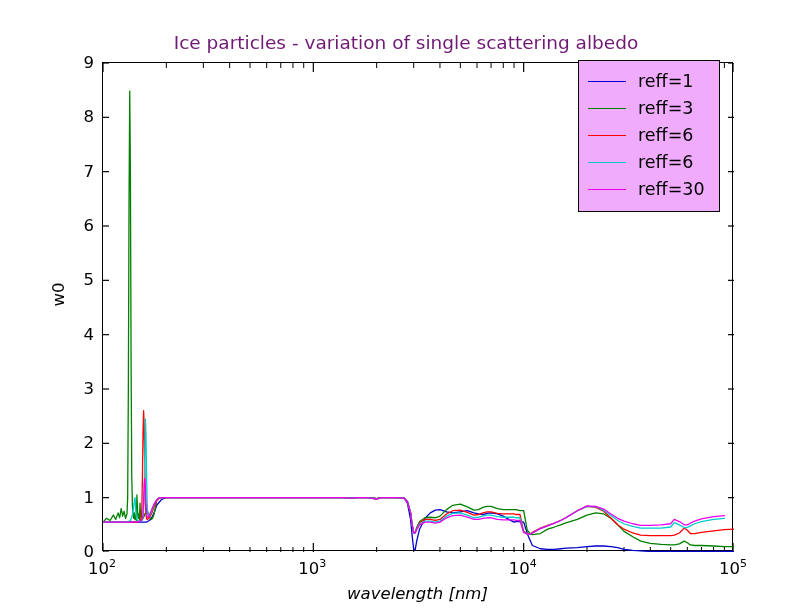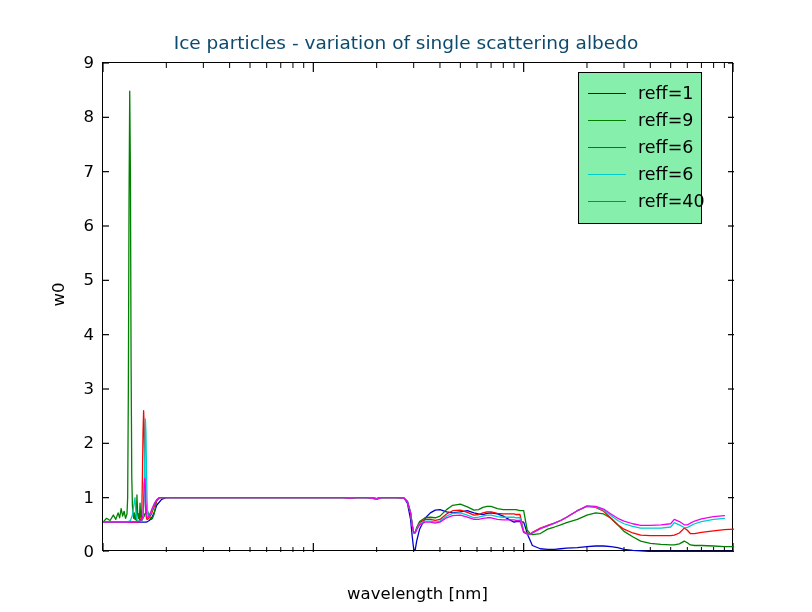--- a/index.html
+++ b/index.html
@@ -15,21 +15,21 @@
     font-family: "DejaVu Sans", sans-serif;
     overflow: hidden;
   }
   #chart-title {
     position: absolute;
     left: 0;
     top: 32px;
     width: 812px;
     text-align: center;
     font-size: 18.5px;
-    color: #0c4a6e;
+    color: #701a75;
     letter-spacing: 0px;
   }
   
   #axes {
     position: absolute;
     left: 102px;
     top: 62px;
     width: 631px;
     height: 489px;
     border: 1.3px solid #000000;
@@ -80,39 +80,40 @@
     height: 30px;
   }
   #xlabel {
     position: absolute;
     left: 102px;
     top: 584px;
     width: 631px;
     text-align: center;
     font-size: 16.5px;
     color: #000;
+    font-style: italic;
   }
   #ylabel {
     position: absolute;
     left: 46px;
     top: 285px;
     font-size: 16.5px;
     color: #000;
     transform: rotate(-90deg);
     transform-origin: center center;
     white-space: nowrap;
   }
   
   #legend {
     position: absolute;
     left: 578px;
-    top: 72px;
-    width: 124px;
+    top: 60px;
+    width: 142px;
     border: 1.3px solid #000000;
-    background: #86efac;
+    background: #f0abfc;
     box-sizing: border-box;
     padding: 7px 9px 8px 9px;
   }
   .legend-row {
     display: flex;
     align-items: center;
     height: 27px;
   }
   .legend-swatch {
     width: 38px;
@@ -233,39 +234,45 @@
       <g id="lines-group">
           <path d="M0.00,459.12 L8.71,459.12 L16.65,459.12 L23.97,459.12 L30.74,459.12 L33.94,459.12 L37.04,459.12 L38.25,459.12 L40.03,459.12 L41.78,459.12 L42.93,459.12 L44.63,458.57 L46.30,457.49 L48.47,455.31 L51.12,449.88 L53.69,442.27 L58.63,436.30 L63.32,434.67 L76.08,434.67 L100.35,434.67 L147.02,434.67 L189.95,434.67 L226.99,434.67 L241.07,434.67 L247.37,435.21 L253.27,434.67 L264.03,434.67 L271.34,435.21 L273.65,435.75 L278.11,434.67 L286.42,434.67 L294.03,434.67 L301.06,435.21 L304.39,440.10 L307.59,456.40 L309.15,472.70 L310.69,486.28 L312.20,486.83 L313.68,478.13 L316.58,466.18 L322.12,455.31 L327.34,449.88 L332.28,447.16 L336.97,446.62 L343.57,448.79 L349.73,449.88 L357.35,448.79 L364.38,447.71 L370.91,449.88 L375.51,450.97 L379.90,451.51 L384.08,450.42 L388.09,449.88 L394.39,450.97 L400.28,453.14 L405.82,456.40 L410.02,458.57 L411.04,459.12 L413.05,458.57 L416.94,458.57 L420.67,459.12 L425.12,472.70 L429.37,482.48 L437.32,485.74 L444.63,486.28 L451.40,486.28 L457.70,485.74 L463.60,485.20 L474.36,484.65 L483.98,483.57 L492.69,483.02 L500.64,483.02 L507.95,483.57 L514.72,484.65 L521.02,486.28 L529.73,487.37 L537.68,487.91 L547.30,488.46 L558.06,488.46 L567.68,488.46 L576.39,488.46 L584.34,488.46 L587.33,488.46 L591.65,488.46 L598.42,488.46 L610.62,488.46 L621.38,488.46 L631.00,488.46" fill="none" stroke="#0000cc" stroke-width="1.3" stroke-linejoin="round" stroke-linecap="round"></path>
           <path d="M0.00,459.12 L3.58,455.31 L7.03,457.49 L10.35,452.05 L12.77,456.40 L15.12,449.88 L16.65,454.77 L18.16,445.53 L19.65,453.14 L21.11,448.25 L22.55,455.31 L23.97,450.97 L24.67,434.67 L25.36,326.00 L26.05,135.83 L26.73,28.25 L27.41,108.67 L28.09,298.83 L28.76,412.93 L29.42,442.82 L30.08,452.05 L30.74,455.31 L31.39,449.88 L32.03,456.40 L32.67,452.05 L33.31,457.49 L33.94,431.95 L34.57,448.25 L35.19,455.31 L35.81,450.97 L36.43,456.40 L37.04,440.10 L37.64,453.68 L38.25,455.31 L38.85,457.49 L39.44,456.40 L40.03,455.31 L40.62,454.23 L41.20,453.14 L41.78,450.97 L42.93,449.88 L44.07,446.62 L45.74,452.05 L47.39,455.31 L48.47,456.40 L49.54,455.31 L51.12,450.97 L52.67,442.82 L53.69,437.38 L56.20,434.67 L58.63,434.67 L63.32,434.67 L76.08,434.67 L100.35,434.67 L147.02,434.67 L189.95,434.67 L226.99,434.67 L241.07,434.67 L247.37,434.94 L253.27,434.67 L264.03,434.67 L271.34,435.48 L273.65,435.75 L278.11,434.67 L286.42,434.67 L294.03,434.67 L301.06,435.21 L304.39,438.47 L307.59,449.88 L309.15,461.83 L310.69,469.44 L312.20,469.44 L313.68,464.55 L316.58,458.57 L322.12,454.77 L327.34,454.23 L332.28,454.77 L336.97,453.14 L343.57,446.62 L349.73,442.27 L357.35,441.19 L364.38,443.90 L370.91,447.16 L375.51,446.62 L379.90,444.45 L384.08,443.36 L388.09,443.36 L394.39,445.53 L400.28,446.62 L405.82,446.62 L410.02,446.62 L411.04,446.62 L413.05,446.62 L416.94,447.71 L420.67,447.71 L424.25,467.27 L427.70,471.07 L429.37,471.61 L437.32,470.53 L444.63,466.18 L451.40,464.01 L457.70,461.83 L463.60,459.66 L474.36,456.40 L483.98,452.05 L492.69,449.88 L500.64,450.97 L507.95,455.31 L514.72,461.83 L521.02,468.35 L529.73,473.79 L537.68,478.13 L547.30,480.31 L558.06,481.39 L567.68,481.94 L571.27,481.94 L576.39,480.85 L581.24,478.13 L584.34,479.76 L587.33,481.94 L591.65,482.48 L598.42,482.48 L610.62,483.02 L621.38,483.57 L631.00,483.57" fill="none" stroke="#008000" stroke-width="1.3" stroke-linejoin="round" stroke-linecap="round"></path>
           <path d="M0.00,459.12 L8.71,459.12 L16.65,459.12 L23.97,459.12 L30.74,459.12 L33.94,459.12 L35.81,458.57 L37.04,457.49 L38.25,455.31 L38.85,445.53 L39.44,412.93 L40.03,369.47 L40.62,347.73 L41.20,364.03 L41.78,407.50 L42.36,440.10 L42.93,450.97 L43.50,455.31 L44.07,456.40 L44.63,456.40 L45.74,455.31 L46.84,453.68 L48.47,450.97 L50.07,446.62 L51.64,442.27 L53.69,437.93 L56.20,435.21 L58.63,434.67 L63.32,434.67 L76.08,434.67 L100.35,434.67 L147.02,434.67 L189.95,434.67 L226.99,434.67 L241.07,434.67 L247.37,434.94 L253.27,434.67 L264.03,434.67 L271.34,435.48 L273.65,435.75 L278.11,434.67 L286.42,434.67 L294.03,434.67 L301.06,435.21 L304.39,438.47 L307.59,449.88 L309.15,461.83 L310.69,469.44 L312.20,469.44 L313.68,465.64 L316.58,459.66 L322.12,456.40 L327.34,456.40 L332.28,457.49 L336.97,456.40 L343.57,450.97 L349.73,447.71 L357.35,447.16 L364.38,449.34 L370.91,452.05 L375.51,451.51 L379.90,449.88 L384.08,448.79 L388.09,448.79 L394.39,450.42 L400.28,450.97 L405.82,450.97 L410.02,450.97 L411.04,450.97 L413.05,451.51 L416.94,451.51 L420.67,468.35 L424.25,470.53 L427.70,470.53 L429.37,469.44 L437.32,465.09 L444.63,462.38 L451.40,460.20 L457.70,457.49 L463.60,454.23 L474.36,447.71 L483.98,443.36 L492.69,444.45 L500.64,448.25 L507.95,455.31 L514.72,461.83 L521.02,466.18 L529.73,469.98 L537.68,472.16 L547.30,472.70 L558.06,472.70 L567.68,472.70 L571.27,472.16 L576.39,469.98 L581.24,465.09 L584.34,467.27 L587.33,470.53 L591.65,470.53 L598.42,469.44 L610.62,467.81 L621.38,466.72 L631.00,466.18" fill="none" stroke="#ff0000" stroke-width="1.3" stroke-linejoin="round" stroke-linecap="round"></path>
           <path d="M0.00,459.12 L8.71,459.12 L16.65,459.12 L23.97,459.12 L27.41,457.49 L29.42,452.05 L30.74,442.82 L32.03,434.67 L32.67,445.53 L33.31,453.68 L33.94,456.40 L34.57,457.49 L35.19,458.03 L35.81,458.03 L37.04,458.03 L38.25,457.49 L40.03,453.68 L41.20,434.67 L41.78,391.20 L42.36,355.88 L42.93,369.47 L43.50,407.50 L44.07,437.38 L44.63,449.88 L45.74,453.68 L47.39,450.97 L49.54,445.53 L51.64,440.10 L53.69,436.84 L56.20,434.67 L58.63,434.67 L63.32,434.67 L76.08,434.67 L100.35,434.67 L147.02,434.67 L189.95,434.67 L226.99,434.67 L241.07,434.67 L247.37,434.94 L253.27,434.67 L264.03,434.67 L271.34,435.48 L273.65,436.02 L278.11,434.67 L286.42,434.67 L294.03,434.67 L301.06,435.21 L304.39,438.47 L307.59,449.88 L309.15,461.83 L310.69,469.98 L312.20,469.98 L313.68,466.18 L316.58,460.75 L322.12,458.03 L327.34,458.03 L332.28,459.12 L336.97,458.03 L343.57,453.14 L349.73,450.42 L357.35,449.88 L364.38,452.05 L370.91,454.77 L375.51,454.23 L379.90,453.14 L384.08,452.05 L388.09,452.05 L394.39,453.68 L400.28,454.23 L405.82,454.23 L410.02,454.23 L411.04,454.23 L413.05,454.77 L416.94,454.77 L420.67,468.90 L424.25,471.07 L427.70,471.07 L429.37,469.98 L437.32,465.64 L444.63,462.92 L451.40,460.20 L457.70,457.49 L463.60,454.23 L474.36,447.71 L483.98,443.36 L492.69,443.90 L500.64,447.16 L507.95,452.60 L514.72,457.49 L521.02,460.75 L529.73,463.46 L537.68,465.09 L547.30,465.09 L558.06,465.09 L567.68,464.01 L571.27,459.66 L576.39,461.83 L581.24,464.55 L584.34,464.55 L587.33,462.92 L591.65,460.75 L598.42,458.57 L610.62,456.40 L621.38,455.31 L631.00,NaN" fill="none" stroke="#00cccc" stroke-width="1.3" stroke-linejoin="round" stroke-linecap="round"></path>
           <path d="M0.00,459.12 L8.71,459.12 L16.65,459.12 L23.97,459.12 L30.74,459.12 L33.94,459.12 L35.81,458.57 L37.04,458.03 L38.25,457.49 L39.44,455.31 L40.03,450.97 L40.62,437.38 L41.20,421.08 L41.78,415.65 L42.36,423.80 L42.93,440.10 L43.50,449.88 L44.07,453.68 L44.63,454.77 L45.74,453.14 L47.39,449.88 L49.54,444.45 L51.64,440.10 L53.69,436.84 L56.20,434.67 L58.63,434.67 L63.32,434.67 L76.08,434.67 L100.35,434.67 L147.02,434.67 L189.95,434.67 L226.99,434.67 L241.07,434.67 L247.37,435.21 L253.27,434.67 L264.03,434.67 L271.34,435.64 L273.65,436.30 L278.11,434.67 L286.42,434.67 L294.03,434.67 L301.06,435.21 L304.39,438.47 L307.59,449.88 L309.15,461.83 L310.69,469.98 L312.20,469.98 L313.68,466.72 L316.58,461.83 L322.12,459.12 L327.34,459.12 L332.28,460.20 L336.97,459.12 L343.57,454.77 L349.73,452.60 L357.35,452.05 L364.38,454.23 L370.91,456.40 L375.51,456.40 L379.90,455.31 L384.08,454.77 L388.09,454.77 L394.39,456.40 L400.28,456.94 L405.82,456.94 L410.02,456.94 L411.04,456.94 L413.05,457.49 L416.94,457.49 L420.67,469.44 L424.25,471.07 L427.70,471.07 L429.37,469.98 L437.32,465.64 L444.63,462.92 L451.40,460.20 L457.70,457.49 L463.60,454.23 L474.36,447.71 L483.98,442.82 L492.69,443.36 L500.64,446.08 L507.95,450.97 L514.72,455.31 L521.02,458.03 L529.73,460.75 L537.68,462.38 L547.30,462.38 L558.06,461.83 L567.68,460.75 L571.27,456.40 L576.39,458.57 L581.24,461.83 L584.34,461.83 L587.33,460.20 L591.65,458.03 L598.42,455.86 L610.62,453.68 L621.38,452.60 L631.00,NaN" fill="none" stroke="#ee00ee" stroke-width="1.3" stroke-linejoin="round" stroke-linecap="round"></path>
         </g>
     </svg>
   </div>
 
+  <div id="xtick-labels">
+      <div class="xtick-label" style="left: 0px;">10<sup>2</sup></div>
+      <div class="xtick-label" style="left: 210.333px;">10<sup>3</sup></div>
+      <div class="xtick-label" style="left: 420.667px;">10<sup>4</sup></div>
+      <div class="xtick-label" style="left: 631px;">10<sup>5</sup></div>
+    </div>
 
   <div id="xlabel">wavelength [nm]</div>
 
   <div id="legend">
       <div class="legend-row">
         <span class="legend-swatch" style="border-top-color: rgb(0, 0, 204);"></span>
         <span class="legend-label">reff=1</span>
       </div>
       <div class="legend-row">
         <span class="legend-swatch" style="border-top-color: rgb(0, 128, 0);"></span>
-        <span class="legend-label">reff=9</span>
+        <span class="legend-label">reff=3</span>
       </div>
       <div class="legend-row">
         <span class="legend-swatch" style="border-top-color: rgb(255, 0, 0);"></span>
         <span class="legend-label">reff=6</span>
       </div>
       <div class="legend-row">
         <span class="legend-swatch" style="border-top-color: rgb(0, 204, 204);"></span>
         <span class="legend-label">reff=6</span>
       </div>
       <div class="legend-row">
         <span class="legend-swatch" style="border-top-color: rgb(238, 0, 238);"></span>
-        <span class="legend-label">reff=40</span>
+        <span class="legend-label">reff=30</span>
       </div>
     </div>
 
 </div>
 
 </body></html>

